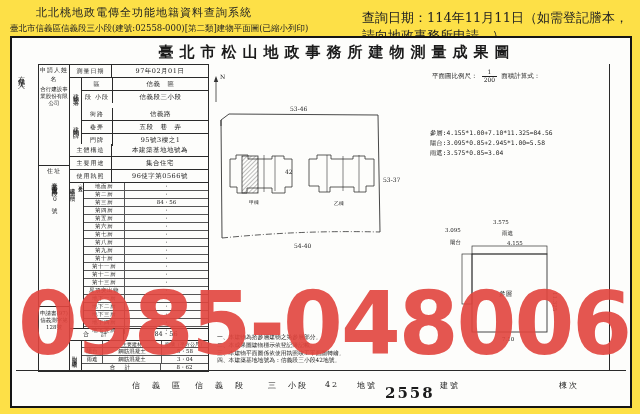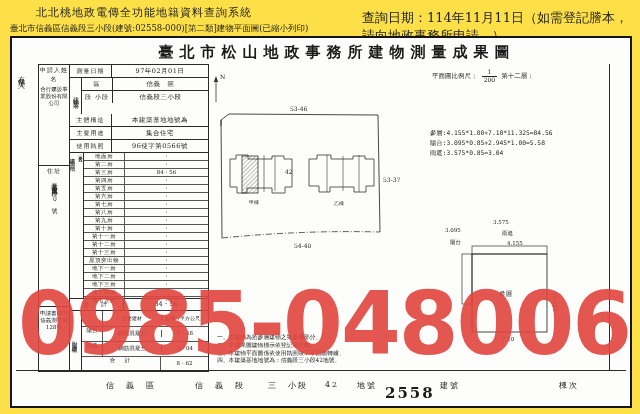--- a/index.html
+++ b/index.html
@@ -120,20 +120,37 @@
               <div class="lab">區</div>
               <div class="val">信義　區</div>
             </div>
             <div class="row h12">
               <div class="lab">段 小段</div>
               <div class="val">信義段三小段</div>
             </div>
           </div>
         </div>
 
+        <div class="grp h36">
+          <div class="vlab">建物門牌</div>
+          <div class="grows">
+            <div class="row h12">
+              <div class="lab">街路</div>
+              <div class="val">信義路</div>
+            </div>
+            <div class="row h12">
+              <div class="lab">巷弄</div>
+              <div class="val">五段　巷　弄</div>
+            </div>
+            <div class="row h12">
+              <div class="lab">門牌</div>
+              <div class="val">95號3樓之1</div>
+            </div>
+          </div>
+        </div>
 
         <div class="row h12">
           <div class="lab lab-wide">主體構造</div>
           <div class="val">本建築基地地號為</div>
         </div>
         <div class="row h12">
           <div class="lab lab-wide">主要用途</div>
           <div class="val">集合住宅</div>
         </div>
         <div class="row h12">
@@ -279,21 +296,21 @@
         </div>
       </div>
     </div>
 
     <div class="plan-scale-line">
       <span>平面圖比例尺：</span>
       <span class="frac">
         <span class="num">1</span>
         <span class="den">200</span>
       </span>
-      <span>第十二層：</span>
+      <span>面積計算式：</span>
     </div>
 
     <div class="formulas">
 
     <div class="formula-line">參層:4.155*1.00+7.10*11.325=84.56</div>
         <div class="formula-line">陽台:3.095*0.85+2.945*1.00=5.58</div>
         <div class="formula-line">雨遮:3.575*0.85=3.04</div>
       </div>
 
     <svg style="position:absolute;left:195px;top:26px;" width="402" height="306" viewBox="0 0 402 306">
@@ -346,21 +363,21 @@
     <div class="note">一、本建物為拾參層建物之第參層部分。</div>
         <div class="note">二、本成果圖建物標示依登記簿記載。</div>
         <div class="note">三、本建物平面圖係依使用執照竣工平面圖轉繪。</div>
         <div class="note">四、本建築基地地號為：信義段三小段42地號。</div>
       </div>
 
     <div class="vdivider"></div>
     <div class="hdivider"></div>
 
     <div class="footer">
-      <span style="left:94px;top:8px;">信　義　區</span>
+      <span style="left:120px;top:8px;">信　義　區</span>
       <span style="left:183px;top:8px;">信　義　段</span>
       <span style="left:256px;top:8px;">三　小段</span>
       <span style="left:313px;top:8px;">42</span>
       <span style="left:345px;top:8px;">地號</span>
       <span class="f-bno" style="left:373px;top:12px;">2558</span>
       <span style="left:428px;top:8px;">建號</span>
       <span style="left:518px;top:8px;margin-left:29px;">棟次</span>
     </div>
   </div>
 

